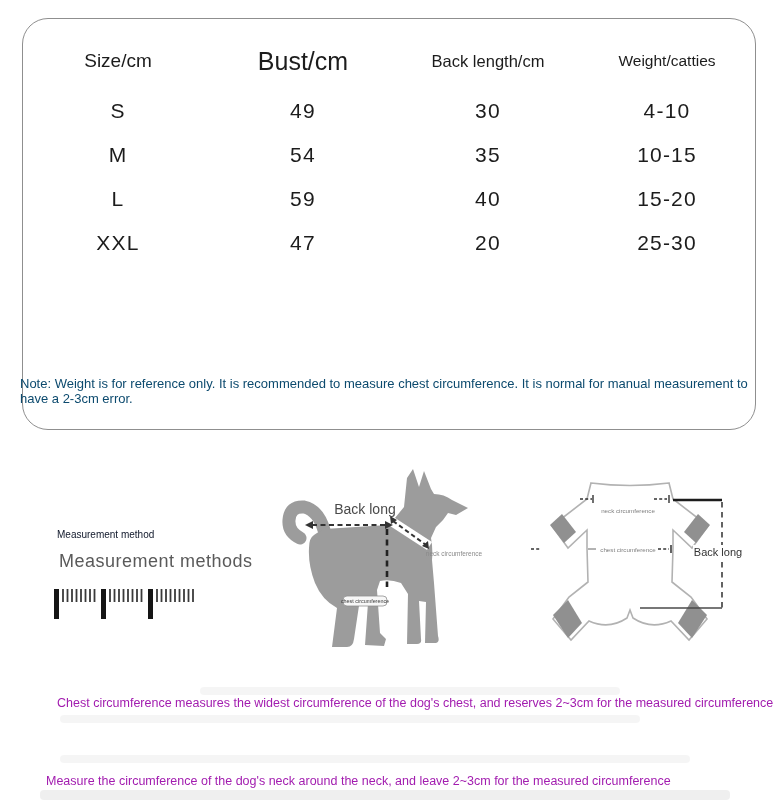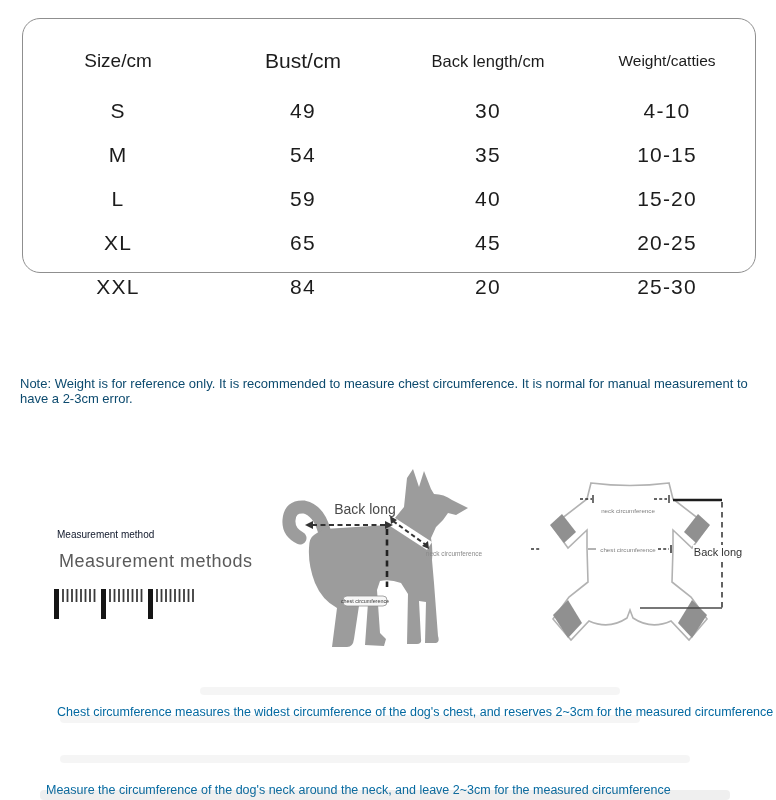--- a/index.html
+++ b/index.html
@@ -2,44 +2,44 @@
 <html><head>
 <meta charset="utf-8">
 <style>
   html,body{margin:0;padding:0;background:#ffffff;}
   body{font-family:"Liberation Sans","DejaVu Sans",sans-serif;-webkit-font-smoothing:antialiased;}
   .page{position:relative;width:776px;height:800px;background:#fff;overflow:hidden;}
   .abs{position:absolute;}
 
   
   .card{
-    left:22px;top:18px;width:734px;height:255px;
-    border:1.5px solid #8f8f8f;border-radius:18px;
+    left:22px;top:18px;width:734px;height:412px;
+    border:1.5px solid #8f8f8f;border-radius:26px;
     box-sizing:border-box;padding-top:14px;background:#fff;
   }
   .grid4{display:grid;grid-template-columns:190px 180px 190px 168px;align-items:center;}
   .thead{height:56px;}
   .trow{height:44px;}
   .th,.td{text-align:center;color:#1c1c1c;white-space:nowrap;}
   .th{font-weight:400;}
   .th.c0{font-size:19px;}
-  .th.c1{font-size:21px;}
+  .th.c1{font-size:25px;}
   .th.c2{font-size:16.5px;}
   .th.c3{font-size:15.5px;}
   .td{font-size:21px;letter-spacing:1.2px;}
 
   
   .note{left:20px;top:376px;width:740px;font-size:13px;color:#0c4a6e;}
 
   
   .mm-small{left:57px;top:529px;font-size:10px;color:#0f172a;}
   .mm-large{left:59px;top:551px;font-size:18px;color:#5a5a5a;letter-spacing:0.5px;}
 
   
-  .fn{font-size:12.5px;color:#0369a1;white-space:nowrap;margin-top:9px;}
+  .fn{font-size:12.5px;color:#a21caf;white-space:nowrap;}
   .fn1{left:57px;top:696px;}
   .fn2{left:60px;top:735px;}
   .fn3{left:46px;top:774px;}
 
   
   .ghost{background:rgba(120,120,120,0.07);border-radius:4px;}
   .g1{left:200px;top:687px;width:420px;height:8px;}
   .g2{left:60px;top:715px;width:580px;height:8px;}
   .g3{left:60px;top:755px;width:630px;height:8px;}
   .g4{left:40px;top:790px;width:690px;height:10px;background:rgba(120,120,120,0.12);}
@@ -70,28 +70,22 @@
       <div class="td">35</div>
       <div class="td">10-15</div>
     </div>
     <div class="grid4 trow">
       <div class="td">L</div>
       <div class="td">59</div>
       <div class="td">40</div>
       <div class="td">15-20</div>
     </div>
     <div class="grid4 trow">
-      <div class="td">XL</div>
-      <div class="td">65</div>
-      <div class="td">45</div>
-      <div class="td">20-25</div>
-    </div>
-    <div class="grid4 trow">
       <div class="td">XXL</div>
-      <div class="td">84</div>
+      <div class="td">47</div>
       <div class="td">20</div>
       <div class="td">25-30</div>
     </div>
   </div>
 
   <div class="abs note">Note: Weight is for reference only. It is recommended to measure chest circumference. It is normal for manual measurement to have a 2-3cm error.</div>
 
   <div class="abs mm-small">Measurement method</div>
   <div class="abs mm-large">Measurement methods</div>
 

